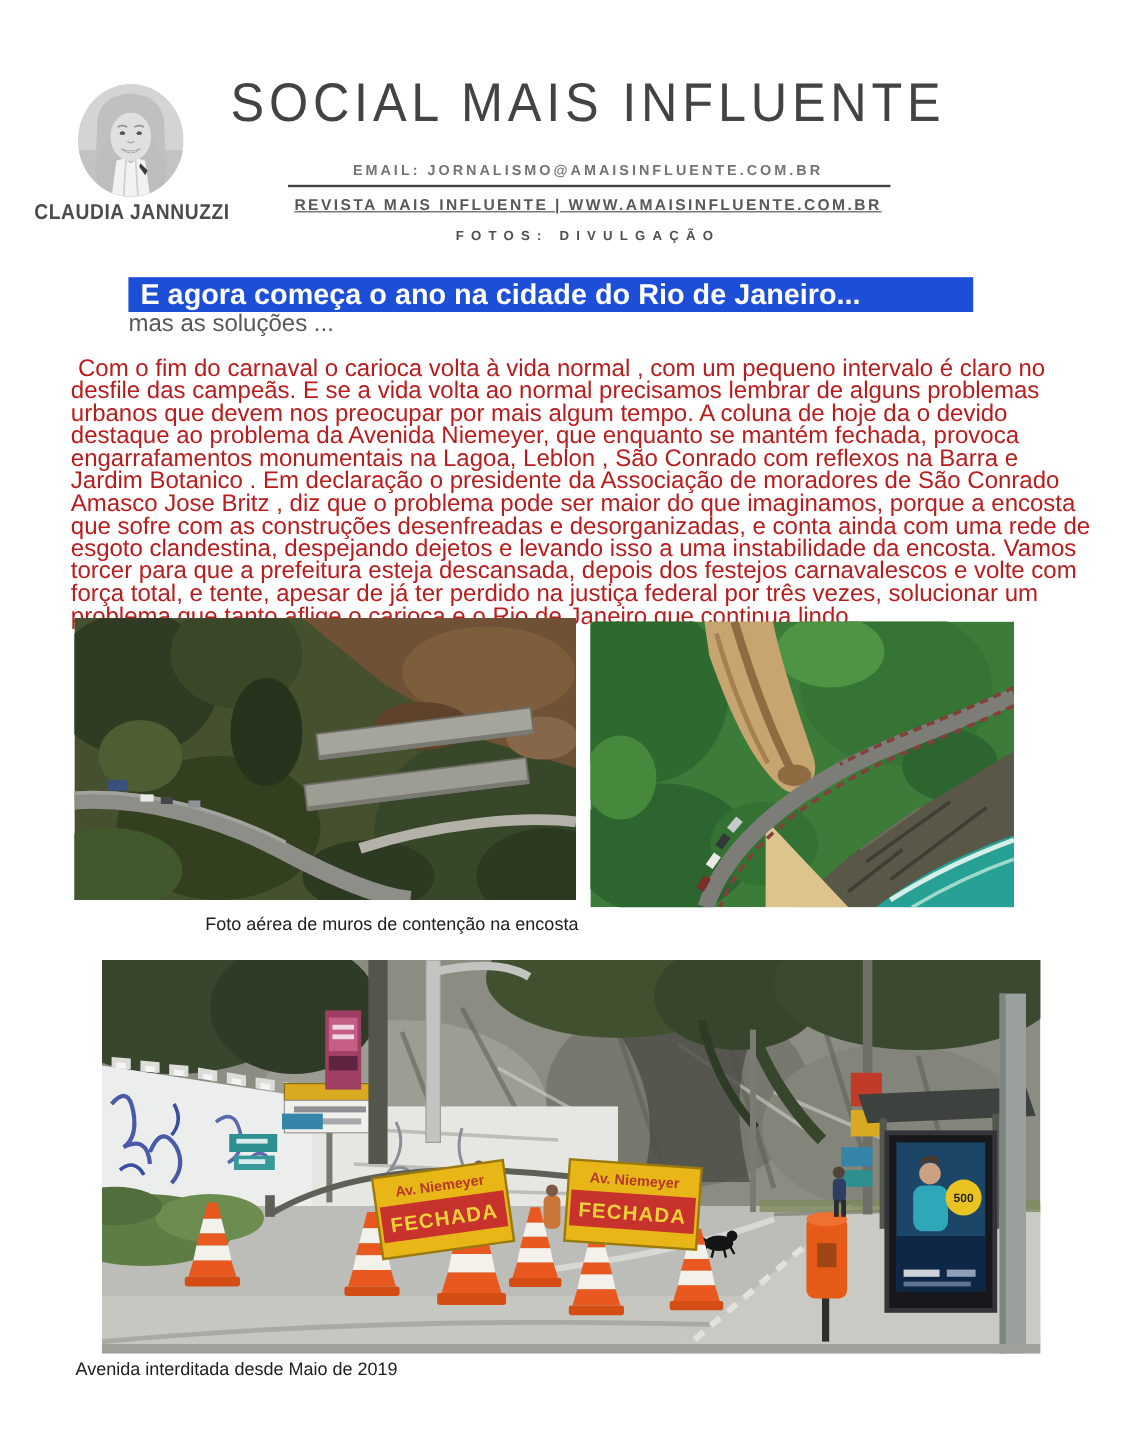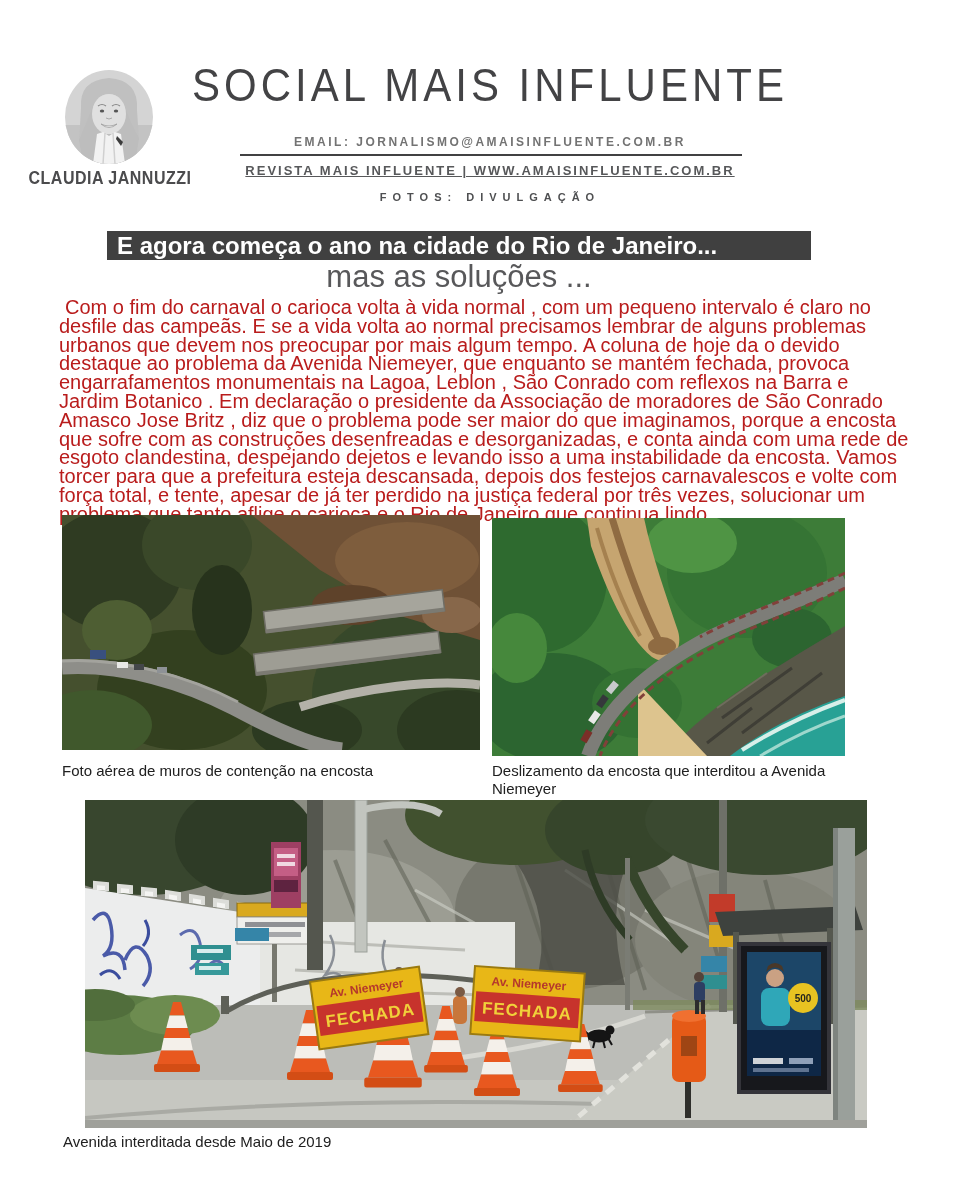--- a/index.html
+++ b/index.html
@@ -32,37 +32,37 @@
     position:absolute; left:0; top:163px; width:680px;
     font-size:13px; font-weight:bold; letter-spacing:2px; color:#57585a;text-decoration:underline;
   }
   .mast-fotos {
     position:absolute; left:0; top:191px; width:680px;
     font-size:11px; font-weight:bold; letter-spacing:6px; color:#4e4f51;
   }
   
   .headline-bar {
     position:absolute; left:107px; top:231px; width:704px; height:29px;
-    background:#404040; color:#ffffff; font-size:24px; font-weight:bold;
+    background:#1d4ed8; color:#ffffff; font-size:24px; font-weight:bold;
     line-height:29px; padding-left:10px; white-space:nowrap;
   }
   .headline-sub {
-    position:absolute; left:107px; top:259px; width:704px; text-align:center;
-    font-size:31px; color:#58585a;
+    position:absolute; left:107px; top:259px; width:704px; text-align:left;
+    font-size:20px; color:#58585a;
   }
   
   .body-par {
     position:absolute; left:59px; top:298px; width:852px;
     font-size:20px; line-height:18.8px; color:#b91c1c; text-indent:6px;
   }
   
   .fig { position:absolute; }
   .fig svg { display:block; }
   .caption { position:absolute; font-size:15px; line-height:18px; color:#202020; }
-  #cap1 { left:62px; top:762px; width:420px; }
+  #cap1 { left:62px; top:762px; width:420px;text-align:right; }
   #cap2 { left:492px; top:762px; width:390px; }
   #cap3 { left:63px; top:1133px; width:500px; }
   svg text { font-family:"Liberation Sans", sans-serif; }
 </style>
 </head>
 <body>
 
 <div class="page">
 
   <div class="avatar">
@@ -179,21 +179,20 @@
         <path d="M353 70 C 300 96 252 110 212 134 C 162 162 124 196 108 238" fill="none" stroke="#81403a" stroke-width="3" stroke-dasharray="7 5"></path>
         <rect x="96" y="196" width="12" height="7" fill="#e9e9e7" transform="rotate(-55 102 199)"></rect>
         <rect x="104" y="180" width="12" height="7" fill="#35383b" transform="rotate(-55 110 183)"></rect>
         <rect x="114" y="166" width="12" height="7" fill="#c8cacb" transform="rotate(-50 120 169)"></rect>
         <rect x="88" y="215" width="12" height="7" fill="#7b2f28" transform="rotate(-60 94 218)"></rect>
       </g>
     </svg>
   </div>
 
   <figcaption class="caption" id="cap1">Foto aérea de muros de contenção na encosta</figcaption>
-  <figcaption class="caption" id="cap2">Deslizamento da encosta que interditou a Avenida Niemeyer</figcaption>
 
   <div class="fig" style="left:63px; top:800px;padding-left:22px;">
     <svg width="782" height="328" viewBox="0 0 782 328">
       <defs>
         <g id="cone-shape">
           <polygon points="16,0 24,0 27.5,13.6 12.5,13.6" fill="#e8581f"></polygon>
           <polygon points="12.5,13.6 27.5,13.6 30.7,26 9.3,26" fill="#f4f0ea"></polygon>
           <polygon points="9.3,26 30.7,26 33.3,36 6.7,36" fill="#e8581f"></polygon>
           <polygon points="6.7,36 33.3,36 35.9,48.4 4.1,48.4" fill="#f4f0ea"></polygon>
           <polygon points="4.1,48.4 35.9,48.4 40,62 0,62" fill="#e8581f"></polygon>

